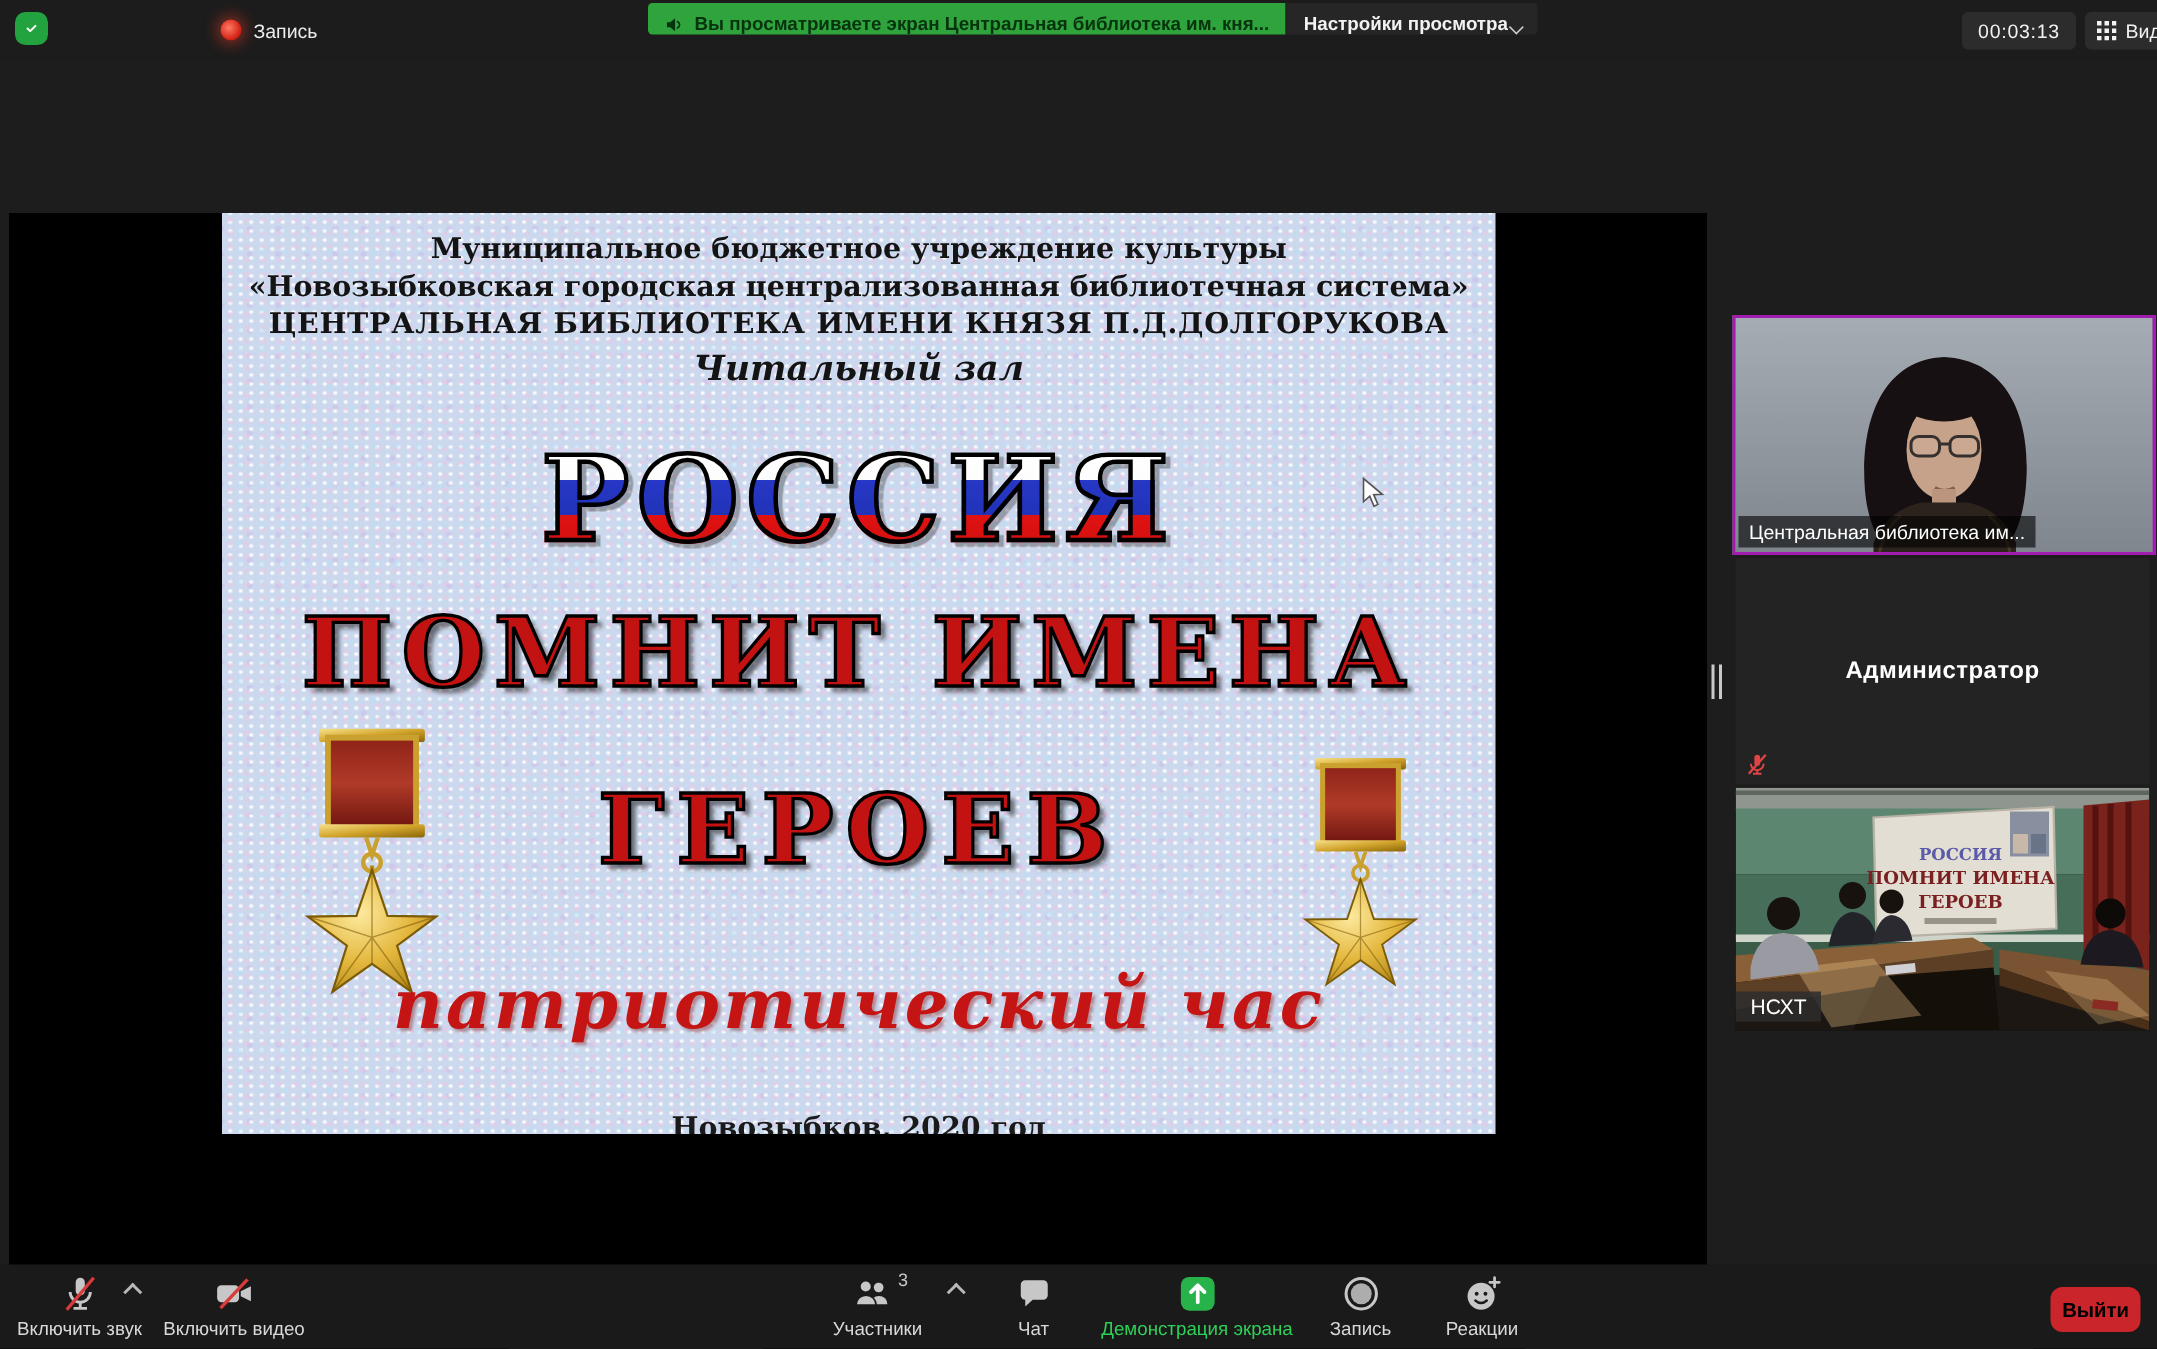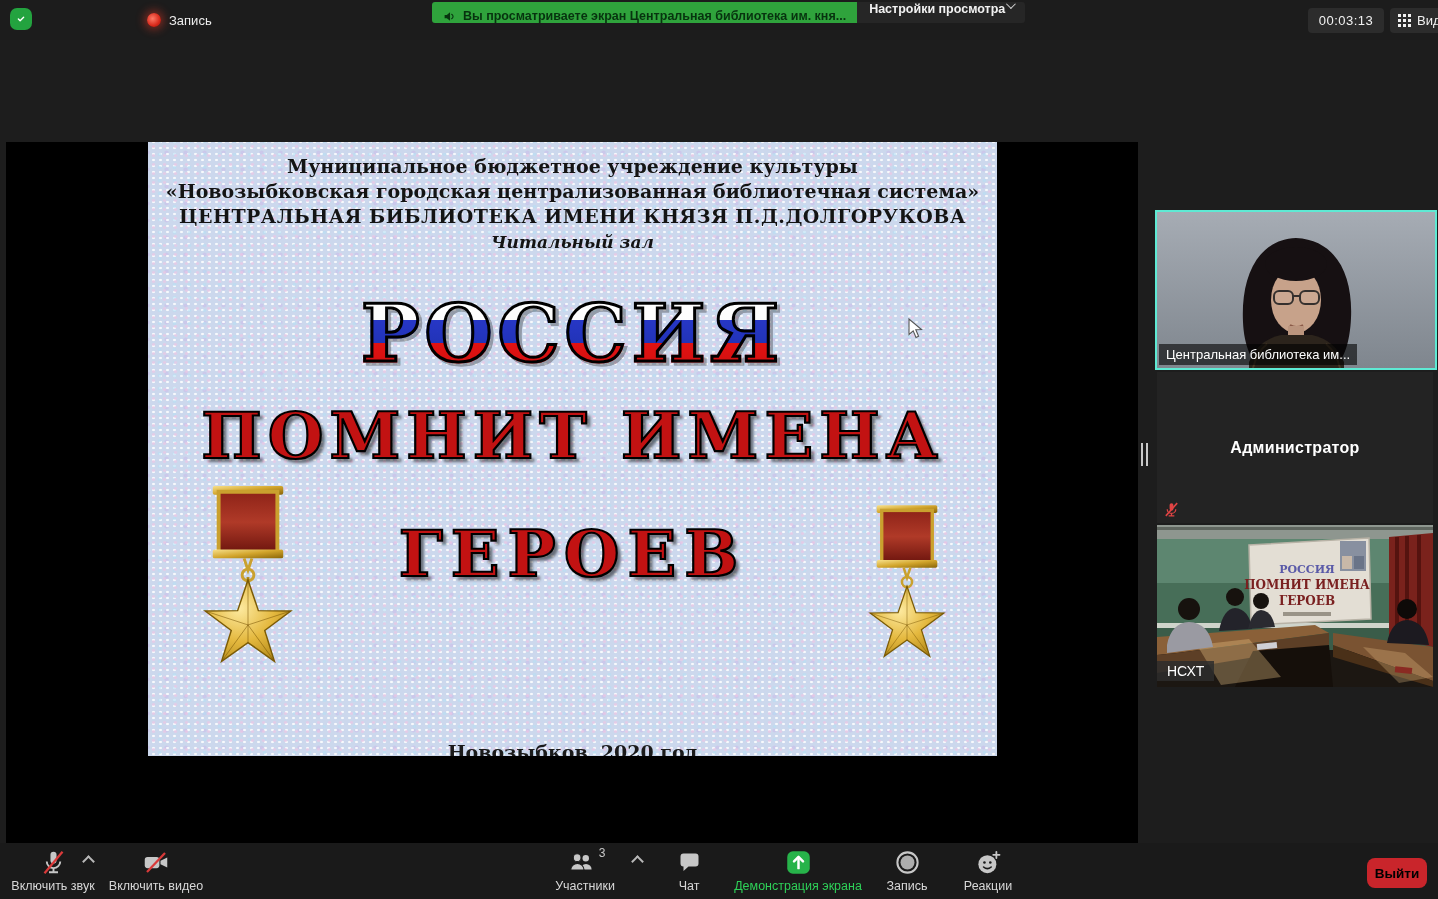--- a/index.html
+++ b/index.html
@@ -23,21 +23,21 @@
     box-shadow:0 0 9px 3px rgba(236,60,40,.45);
   }
   .reclabel { position:absolute; left:169px; top:13px; font-size:13px; color:#ececec; }
 
   .banner { position:absolute; left:432px; top:2px; height:21px; display:flex; z-index:31; }
   .banner-green {
     display:flex; align-items:flex-end; gap:7px; padding:0 11px; background:#2fa33c;
     border-radius:3px 0 0 3px; color:#07330f; font-weight:bold; font-size:12.5px; white-space:nowrap;
   }
   .banner-dark {
-    display:flex; align-items:flex-start; gap:1px; padding:0 12px; background:#262626;
+    display:flex; align-items:flex-end; gap:1px; padding:0 12px; background:#262626;
     border-radius:0 3px 3px 0; color:#f2f2f2; font-weight:bold; font-size:12.5px; white-space:nowrap;
   }
   .chev-down {
     width:7px; height:7px; border-right:1.6px solid #cfcfcf; border-bottom:1.6px solid #cfcfcf;
     transform:rotate(45deg) translateY(-2px);
   }
   .timer {
     position:absolute; left:1308px; top:8px; width:76px; height:25px; background:#2c2c2c;
     border-radius:4px; color:#f2f2f2; font-size:13px; display:flex; align-items:center; justify-content:center;
     letter-spacing:.5px;
@@ -58,21 +58,21 @@
       radial-gradient(rgba(255,255,255,.85) 1px, transparent 1.8px),
       radial-gradient(rgba(202,184,233,.5) 1.6px, transparent 2.6px);
     background-size:11px 9px, 15px 13px, 7px 6px, 19px 17px;
     background-position:0 0, 4px 6px, 2px 3px, 9px 2px;
   }
   .slide-head { position:absolute; width:100%; text-align:center; color:#141414;
     font-family:"DejaVu Serif","Liberation Serif",serif; font-weight:bold; }
   .h1 { top:13px;  font-size:19px; }
   .h2 { top:38px;  font-size:19px; }
   .h3 { top:63px;  font-size:19px; letter-spacing:.5px; }
-  .h4 { top:90px;  font-size:17px; font-style:italic; }
+  .h4 { top:90px;  font-size:23px; font-style:italic; }
 
   .t-flag {
     position:absolute; top:153px; width:100%; text-align:center;
     font-family:"DejaVu Serif","Liberation Serif",serif; font-weight:bold; font-size:78px; line-height:1;
     letter-spacing:5px;
     background:linear-gradient(to bottom,#ffffff 0%,#fdfdfd 32%,#2737c6 32%,#2133b8 62%,#e01212 62%,#cf0f0f 100%);
     -webkit-background-clip:text; background-clip:text;
     color:transparent; -webkit-text-fill-color:transparent;
     -webkit-text-stroke:3px #000;
     filter:drop-shadow(3px 3px 0 rgba(40,40,40,.35));
@@ -100,21 +100,21 @@
 
   .cursor { position:absolute; left:908px; top:318px; z-index:40; }
 
   
   .handle { position:absolute; left:1141px; top:443px; width:8px; height:23px; display:flex; gap:3px; }
   .handle span { width:2px; height:23px; background:#c9c9c9; }
 
   
   .tile1 {
     position:absolute; left:1155px; top:210px; width:282px; height:160px;
-    border:2px solid #5eead4; background:#8b929b; overflow:hidden;
+    border:2px solid #a21caf; background:#8b929b; overflow:hidden;
   }
   .tile-label {
     position:absolute; left:2px; bottom:3px; background:rgba(0,0,0,.6); color:#fff;
     font-size:13px; padding:3px 7px; white-space:nowrap;
   }
   .tile2 {
     position:absolute; left:1157px; top:372px; width:276px; height:151px; background:#232323;
     display:flex; align-items:center; justify-content:center;
   }
   .tile2-name { color:#ffffff; font-size:16px; font-weight:bold; letter-spacing:.3px; }
@@ -230,20 +230,21 @@
     <svg class="medal medal-right" viewBox="0 0 100 190">
       <rect x="14" y="4" width="72" height="9" rx="2" fill="url(#gold1)"></rect>
       <rect x="20" y="10" width="60" height="62" fill="url(#ribbon1)" stroke="#caa12e" stroke-width="4"></rect>
       <rect x="14" y="69" width="72" height="9" rx="2" fill="url(#gold1)"></rect>
       <path d="M46 78 L50 90 L54 78" fill="none" stroke="#caa12e" stroke-width="3"></path>
       <circle cx="50" cy="95" r="6" fill="none" stroke="#caa12e" stroke-width="3"></circle>
       <path d="M50,100 L60.6,131.4 L93.7,131.8 L67.1,151.6 L77,183.2 L50,164 L23,183.2 L32.9,151.6 L6.3,131.8 L39.4,131.4 Z" fill="url(#star1)" stroke="#7c5c06" stroke-width="1.5"></path>
       <path d="M50,100 L50,164 M6.3,131.8 L50,146 M93.7,131.8 L50,146 M23,183.2 L50,146 M77,183.2 L50,146" stroke="rgba(120,85,5,.55)" stroke-width="1"></path>
     </svg>
 
+    <div class="t-script">патриотический час</div>
     <div class="slide-footer">Новозыбков, 2020 год</div>
   </div>
 </div>
 
 <svg class="cursor" width="15" height="21" viewBox="0 0 15 21">
   <path d="M1 1 L1 16.5 L5.2 12.8 L8 19.5 L10.6 18.3 L7.8 11.8 L13.5 11.5 Z" fill="#fff" stroke="#555" stroke-width="1.1"></path>
 </svg>
 
 <div class="handle">
     <span></span>

